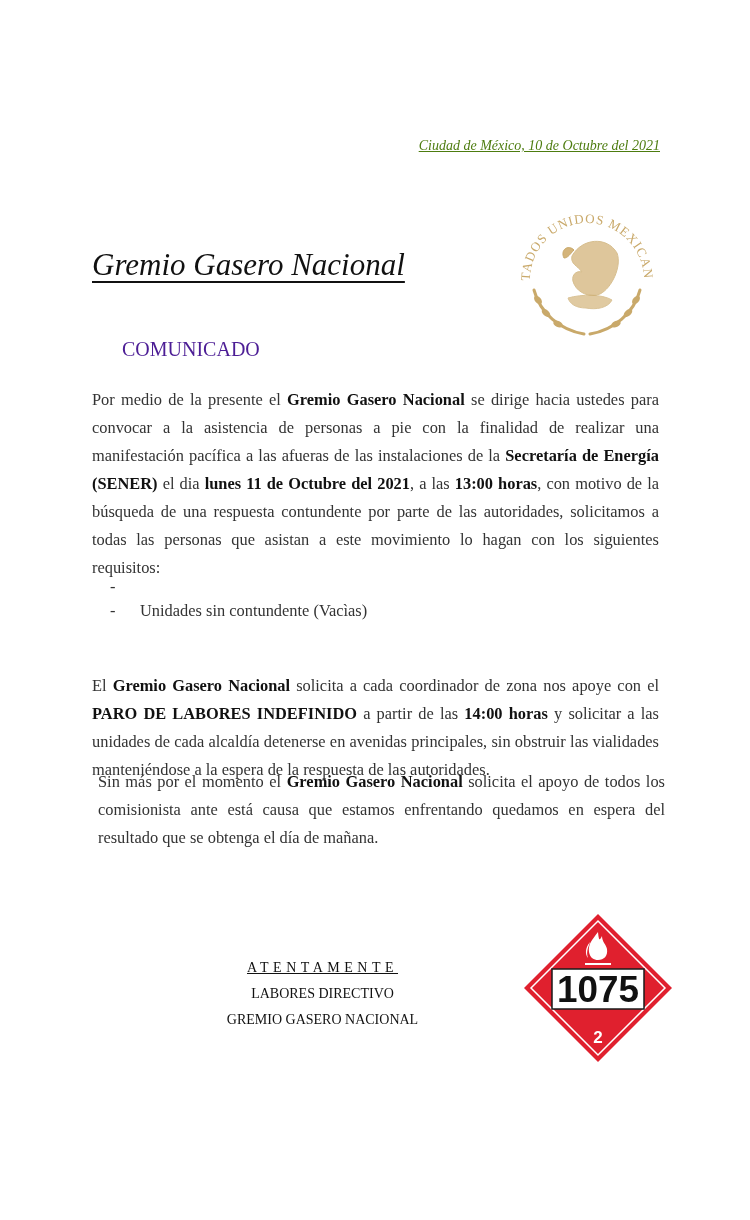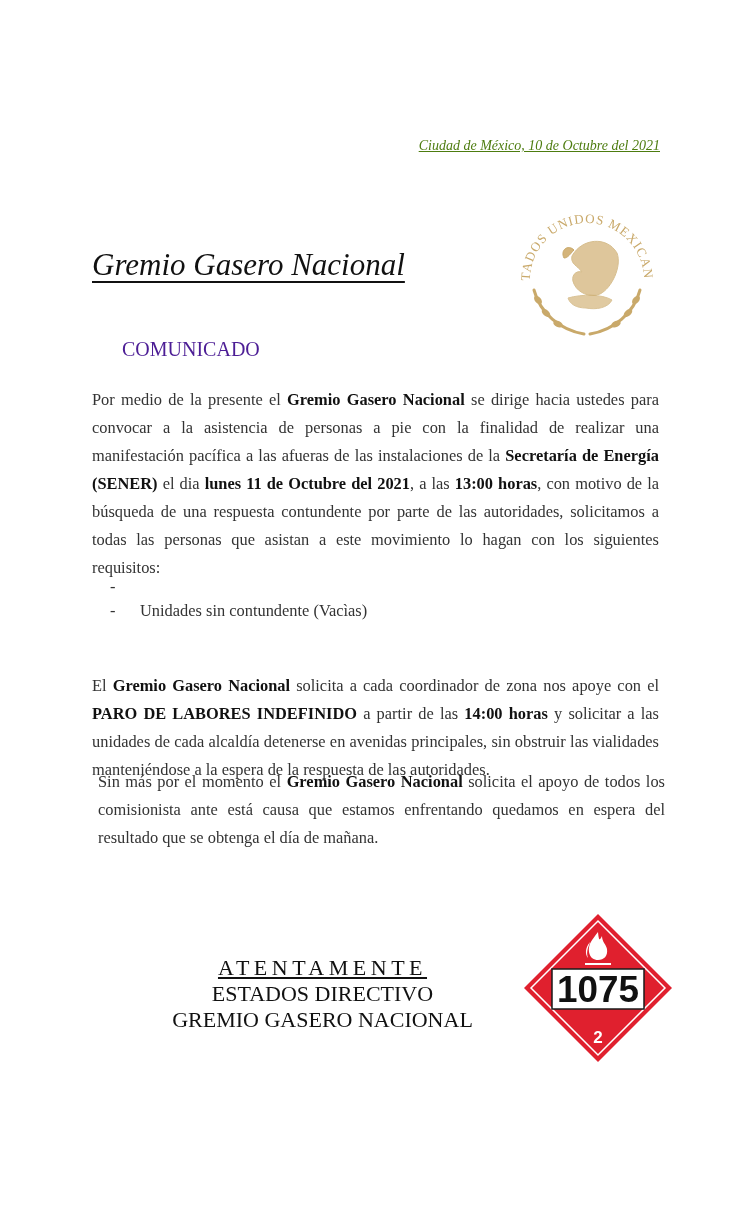--- a/index.html
+++ b/index.html
@@ -14,21 +14,21 @@
   .heading { position: absolute; top: 338px; left: 92px; font-size: 20px; color: #4c1d95; margin-left: 30px; }
   .body-text { position: absolute; left: 92px; width: 567px; font-size: 16.4px; line-height: 28px;
                text-align: justify; color: #333; }
   .body-text b { color: #111; font-family: "Liberation Sans Narrow", "Liberation Serif", serif; font-weight: bold; }
   .p1 { top: 386px; }
   .list { position: absolute; top: 575px; left: 110px; font-size: 16.4px; line-height: 24px; color: #333; margin: 0; padding: 0; list-style: none; }
   .list li { display: flex; }
   .list .dash { width: 30px; }
   .p2 { top: 672px; }
   .p3 { top: 762px; }
-  .sign { position: absolute; top: 955px; left: 160px; width: 325px; text-align: center; color: #111; font-size: 22px; line-height: 26px; }
+  .sign { position: absolute; top: 955px; left: 160px; width: 325px; text-align: center; color: #111; font-size: 14px; line-height: 26px; }
   .sign .att { letter-spacing: 4.5px; text-decoration: underline; }
   .placard { position: absolute; top: 912px; left: 522px; width: 152px; height: 152px; }
 </style>
 </head>
 <body>
 
 <div>
 
   <div class="date">Ciudad de México, 10 de Octubre del 2021</div>
 
@@ -77,21 +77,21 @@
       <span>Unidades sin contundente (Vacìas)</span>
     </li>
   </ul>
 
   <p class="body-text p2" style="margin:0"><span>El </span><b>Gremio Gasero Nacional</b><span> solicita a cada coordinador de zona nos apoye con el </span><b>PARO DE LABORES INDEFINIDO</b><span> a partir de las </span><b>14:00 horas</b><span> y solicitar a las unidades de cada alcaldía detenerse en avenidas principales, sin obstruir las vialidades manteniéndose a la espera de la respuesta de las autoridades.</span></p>
 
   <p class="body-text p3" style="margin:6px"><span>Sin más por el momento el </span><b>Gremio Gasero Nacional</b><span> solicita el apoyo de todos los comisionista ante está causa que estamos enfrentando quedamos en espera del resultado que se obtenga el día de mañana.</span></p>
 
   <div class="sign">
     <div class="att">ATENTAMENTE</div>
-    <div>ESTADOS DIRECTIVO</div>
+    <div>LABORES DIRECTIVO</div>
     <div>GREMIO GASERO NACIONAL</div>
   </div>
 
   <div class="placard">
     <svg width="152" height="152" viewBox="0 0 152 152">
       <polygon points="76,2 150,76 76,150 2,76" fill="#e0202e"></polygon>
       <polygon points="76,9 143,76 76,143 9,76" fill="none" stroke="#ffffff" stroke-width="1.5"></polygon>
 
       <g fill="#ffffff">
         <path d="M76 20 C 70 28, 66 32, 67 40 C 68 46, 72 48, 76 48 C 82 48, 86 44, 85 37 C 84 32, 80 30, 80 24 C 78 28, 77 30, 76 20 Z"></path>

